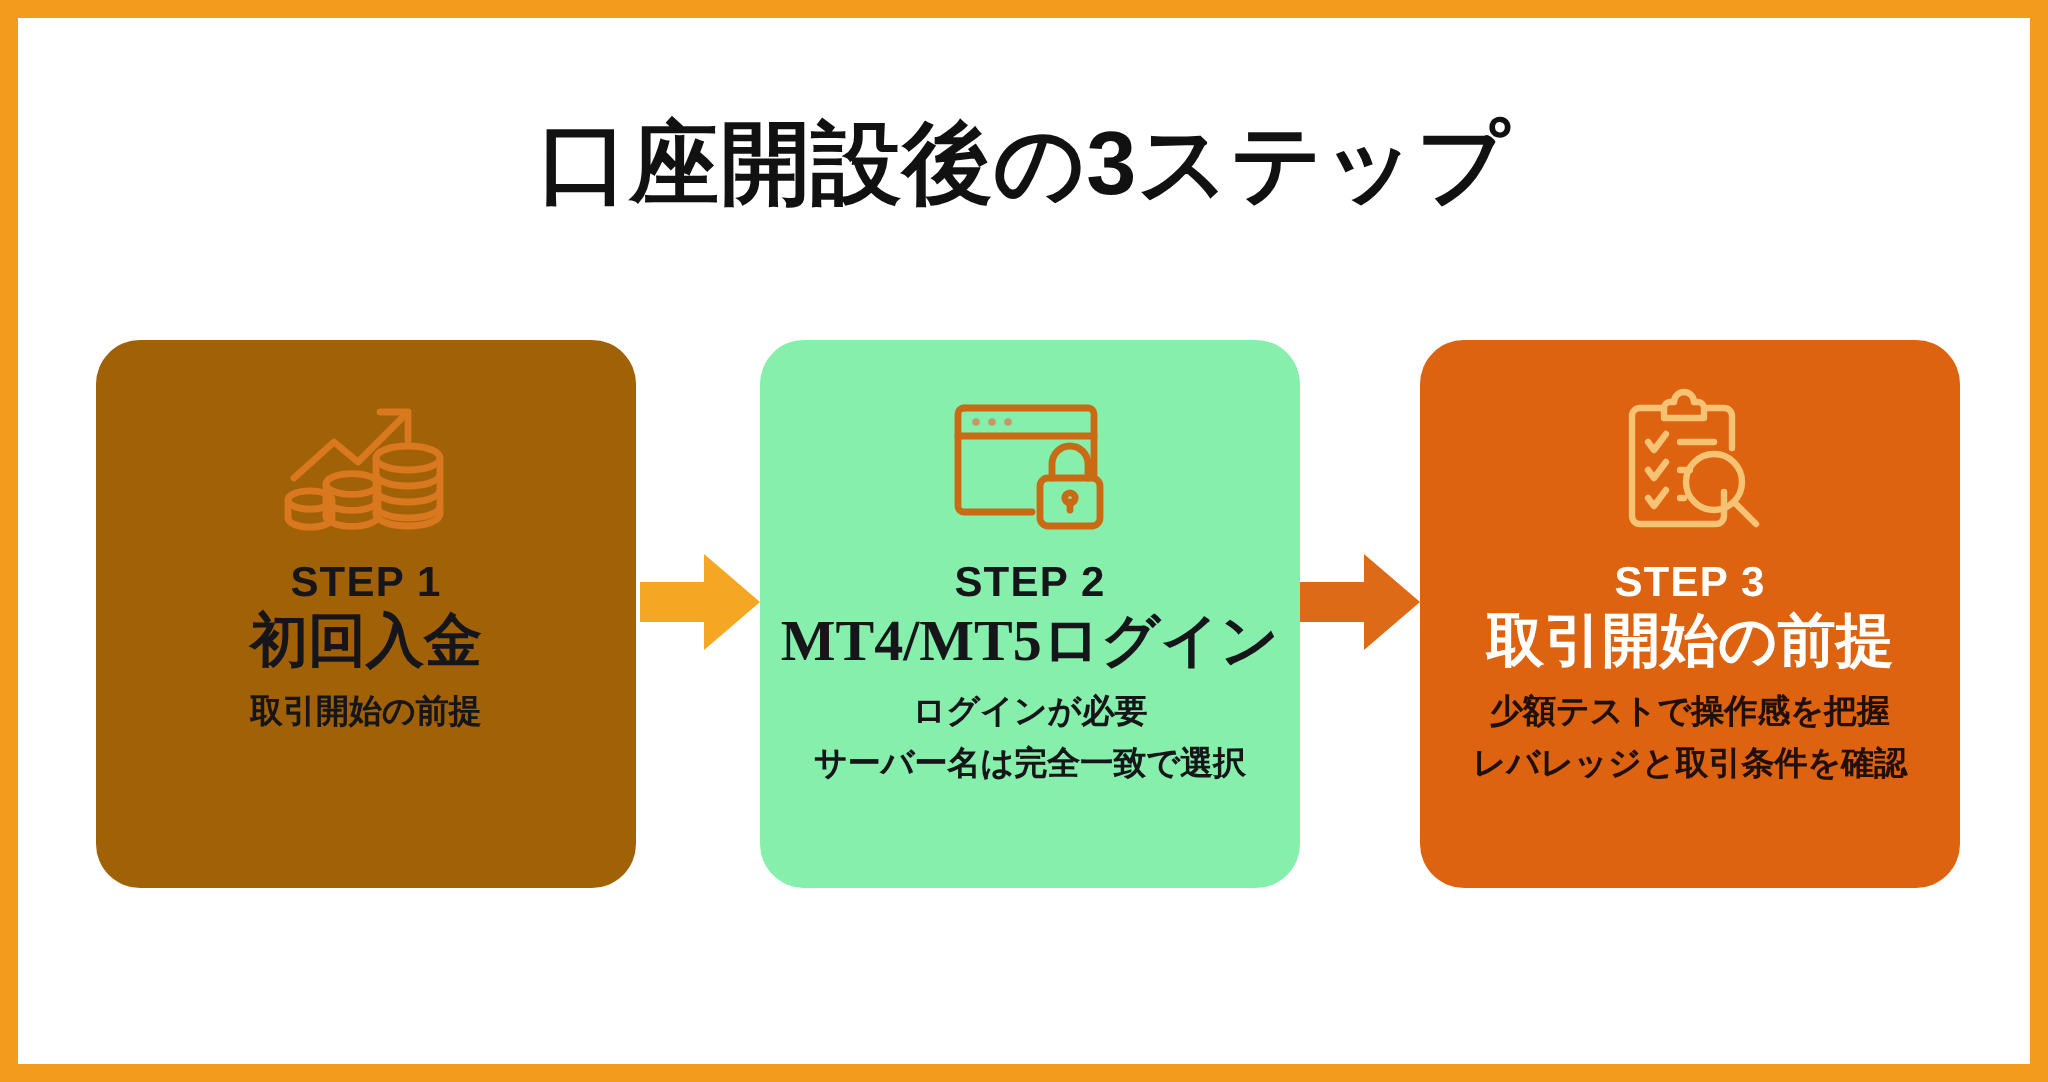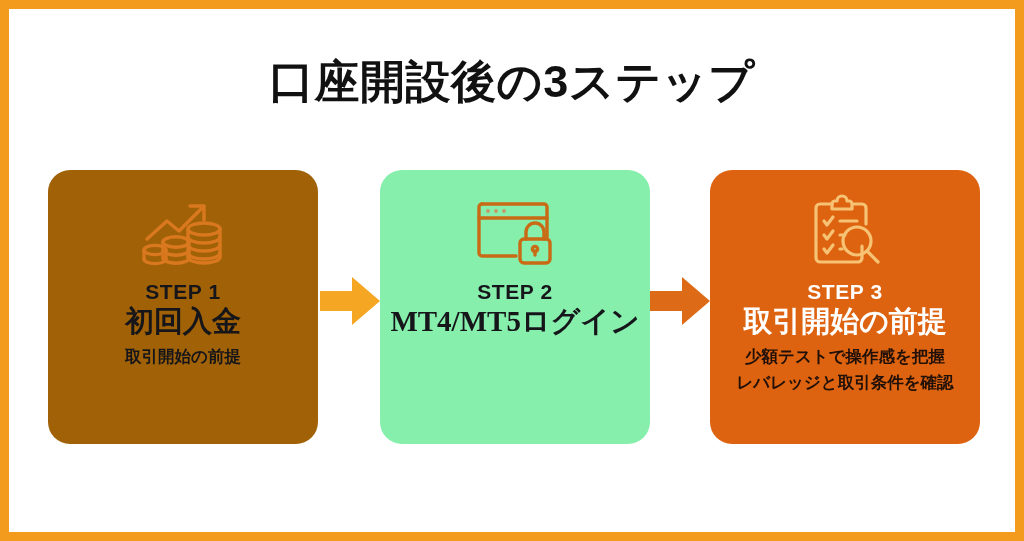--- a/index.html
+++ b/index.html
@@ -190,20 +190,24 @@
           <circle cx="30" cy="16" r="1.9" fill="#c69868" stroke="none"></circle>
 
           <rect x="46" y="44" width="30" height="24" rx="4"></rect>
           <path d="M52 44 V37 a9 9 0 0 1 18 0 V44"></path>
           <circle cx="61" cy="54" r="2.6"></circle>
           <path d="M61 56 V60"></path>
         </svg>
       </div>
       <div class="step-label">STEP 2</div>
       <div class="step-name">MT4/MT5ログイン</div>
+      <div class="step-desc">
+        <div>ログインが必要</div>
+        <div>サーバー名は完全一致で選択</div>
+      </div>
     </div>
 
     <div class="connector-arrow" id="connector-arrow-2">
       <svg width="62" height="52" viewBox="0 0 62 52">
         <polygon points="0,16 32,16 32,2 60,26 32,50 32,36 0,36" fill="#dd6a16"></polygon>
       </svg>
     </div>
 
     <div class="step-card" id="step-card-3">
       <div class="step-icon">

